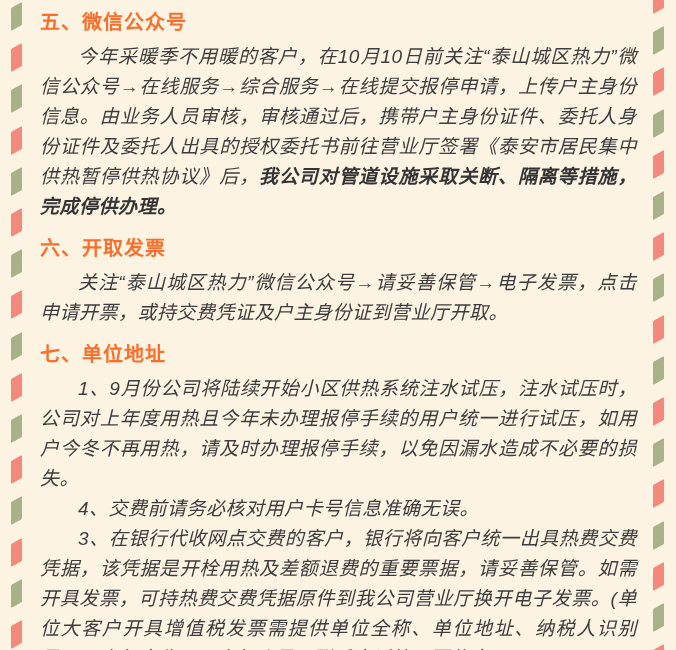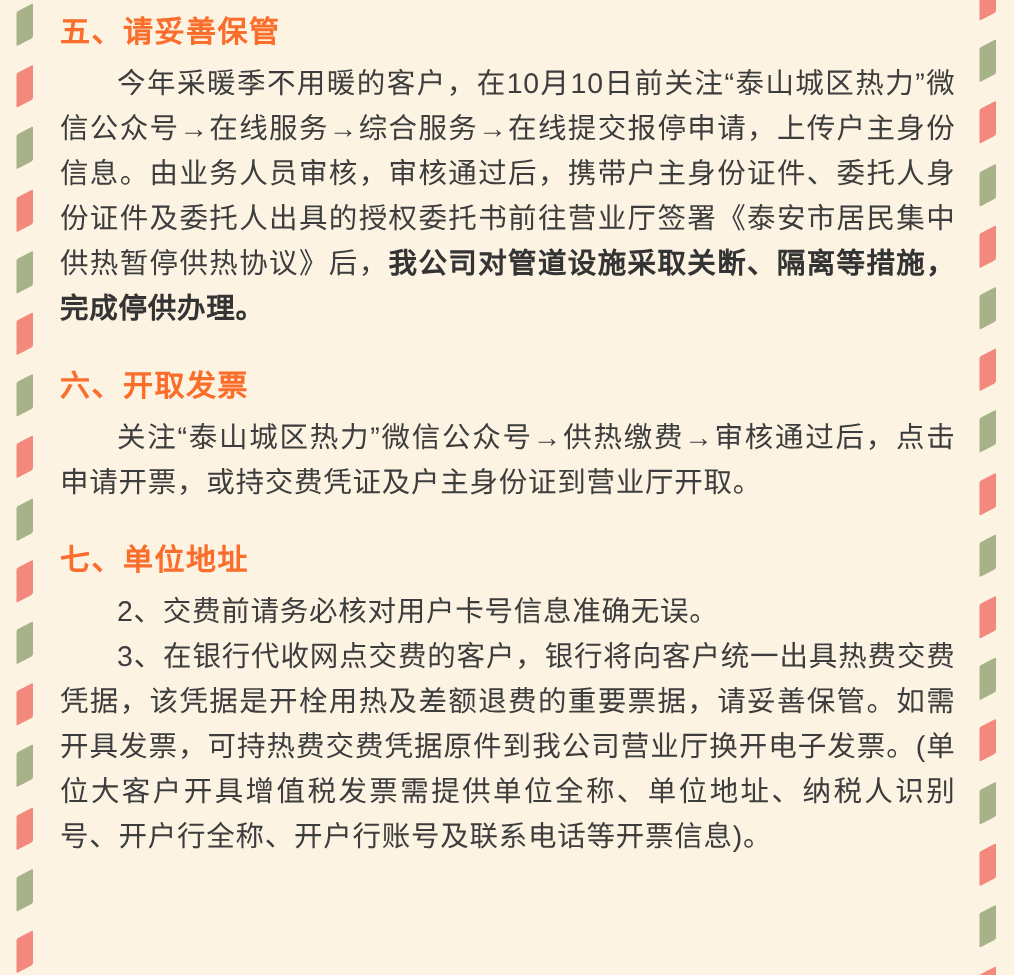--- a/index.html
+++ b/index.html
@@ -17,36 +17,37 @@
     width:11px;height:23px;
     transform:skewY(-28deg);
     border-radius:1px;
   }
   .content{
     position:absolute;top:0;left:0;right:0;
     padding:8px 39px 0 40px;
     box-sizing:border-box;
   }
   .section{margin:0;}
-  .section + .section{margin-top:22px;}
+  .section + .section{margin-top:12px;}
   .section h2{
     margin:0 0 6px 0;
     font-size:20px;line-height:28px;
     font-weight:bold;
     color:#fb6d2b;
     letter-spacing:1px;
   }
   .section p{
     margin:0;
     font-size:19px;line-height:30px;
     color:#3d3d3d;
     text-align:justify;
     text-justify:inter-ideograph;
     text-indent:2em;
     letter-spacing:0.5px;
+    font-style:italic;
   }
   .section p strong{font-weight:bold;color:#343434;}
 </style>
 </head>
 <body style="background: rgb(252, 243, 227);">
 
 <div class="dash-col left" id="dash-left">
     <div class="dash" style="top: 5px; background: rgb(167, 178, 137);"></div>
     <div class="dash" style="top: 46.2px; background: rgb(242, 137, 124);"></div>
     <div class="dash" style="top: 87.4px; background: rgb(167, 178, 137);"></div>
@@ -80,28 +81,29 @@
     <div class="dash" style="top: 482.4px; background: rgb(242, 137, 124);"></div>
     <div class="dash" style="top: 523.6px; background: rgb(167, 178, 137);"></div>
     <div class="dash" style="top: 564.8px; background: rgb(242, 137, 124);"></div>
     <div class="dash" style="top: 606px; background: rgb(167, 178, 137);"></div>
     <div class="dash" style="top: 647.2px; background: rgb(242, 137, 124);"></div>
   </div>
 
 <div class="content">
 
   <div class="section">
-    <h2>五、请妥善保管</h2>
+    <h2>五、微信公众号</h2>
     <p><span>今年采暖季不用暖的客户，在10月10日前关注“泰山城区热力”微信公众号→在线服务→综合服务→在线提交报停申请，上传户主身份信息。由业务人员审核，审核通过后，携带户主身份证件、委托人身份证件及委托人出具的授权委托书前往营业厅签署《泰安市居民集中供热暂停供热协议》后，</span><strong>我公司对管道设施采取关断、隔离等措施，完成停供办理。</strong></p>
   </div>
 
   <div class="section">
     <h2>六、开取发票</h2>
-    <p>关注“泰山城区热力”微信公众号→供热缴费→审核通过后，点击申请开票，或持交费凭证及户主身份证到营业厅开取。</p>
+    <p>关注“泰山城区热力”微信公众号→请妥善保管→电子发票，点击申请开票，或持交费凭证及户主身份证到营业厅开取。</p>
   </div>
 
   <div class="section">
     <h2>七、单位地址</h2>
-    <p>2、交费前请务必核对用户卡号信息准确无误。</p>
+    <p>1、9月份公司将陆续开始小区供热系统注水试压，注水试压时，公司对上年度用热且今年未办理报停手续的用户统一进行试压，如用户今冬不再用热，请及时办理报停手续，以免因漏水造成不必要的损失。</p>
+    <p>4、交费前请务必核对用户卡号信息准确无误。</p>
     <p>3、在银行代收网点交费的客户，银行将向客户统一出具热费交费凭据，该凭据是开栓用热及差额退费的重要票据，请妥善保管。如需开具发票，可持热费交费凭据原件到我公司营业厅换开电子发票。(单位大客户开具增值税发票需提供单位全称、单位地址、纳税人识别号、开户行全称、开户行账号及联系电话等开票信息)。</p>
   </div>
 
 </div>
 
 </body></html>

